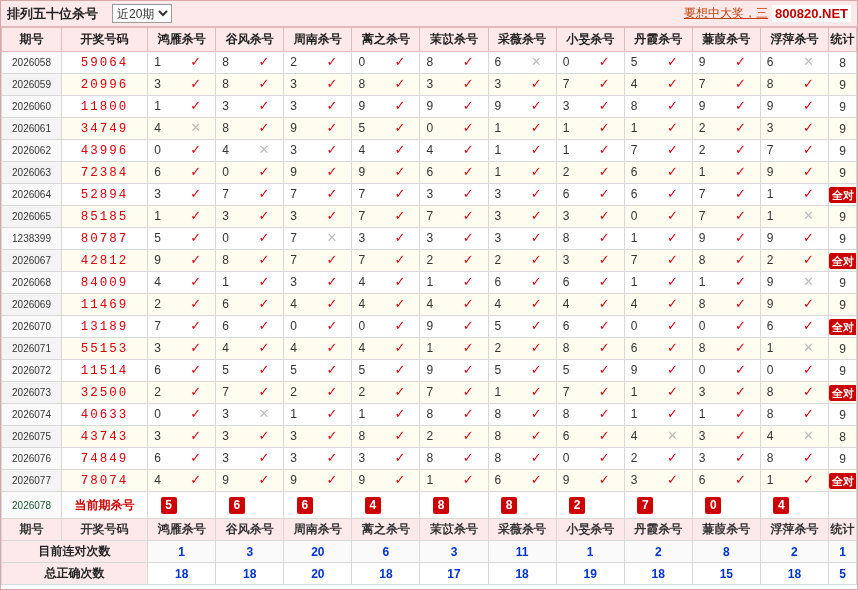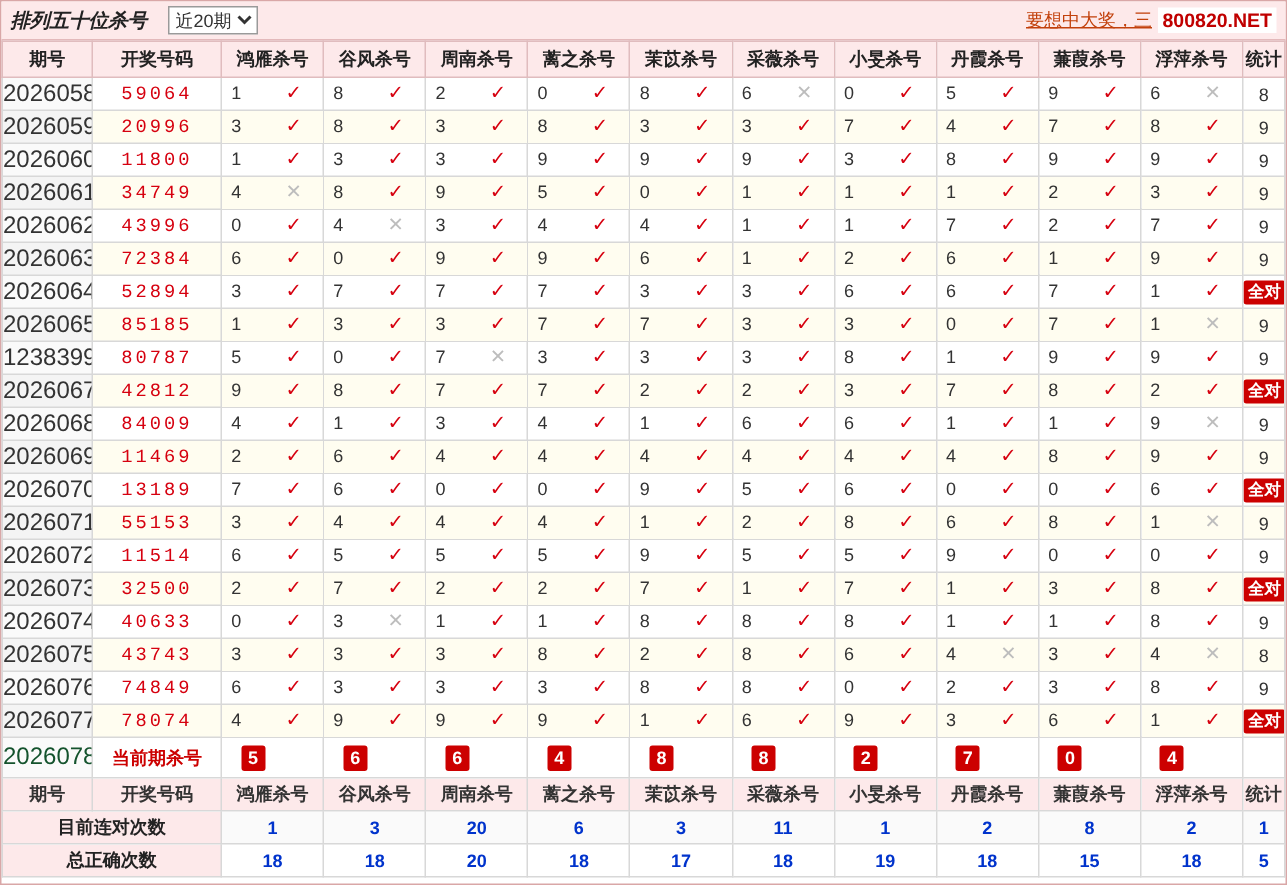--- a/index.html
+++ b/index.html
@@ -14,21 +14,21 @@
   .wrap{width:858px;height:590px;position:relative;box-sizing:border-box;border:1px solid #d9a7a7;}
   
   .topbar{
     height:26px;
     background:#fde9ea;
     border-bottom:1px solid #e3b9bb;
     display:flex;align-items:center;
     padding:0 6px;
     box-sizing:border-box;
   }
-  .topbar .title{font-size:13px;color:#222;font-weight:bold;margin-right:14px;font-style:italic;}
+  .topbar .title{font-size:13px;color:#222;font-weight:bold;margin-right:14px;}
   .topbar select{
     font-size:12px;
     height:19px;
     border:1px solid #9a9a9a;
     background:#fff;
     color:#333;
   }
   .topbar .spacer{flex:1;}
   .topbar .promo{color:#c2410c;font-size:12px;text-decoration:underline;white-space:nowrap;}
   .topbar .site{
@@ -52,21 +52,21 @@
     background:#fde9ea;
     font-weight:bold;
     color:#222;
     height:23px;
     border:1px solid #e0bcbe;
   }
   .c-issue{width:60px;}
   .c-code{width:86px;}
   .c-kill{width:68px;}
   .c-sum{width:28px;}
-  td.issue{color:#333;background:#fafafa;font-size:16px;}
+  td.issue{color:#333;background:#fafafa;font-size:10px;}
   td.code{
     color:#d6000f;
     font-family:"Liberation Mono","DejaVu Sans Mono",monospace;
     letter-spacing:2px;
     font-size:12.5px;
     background:#fff;
   }
   .killcell{position:relative;}
   .killcell .num{
     position:absolute;left:6px;top:3px;

